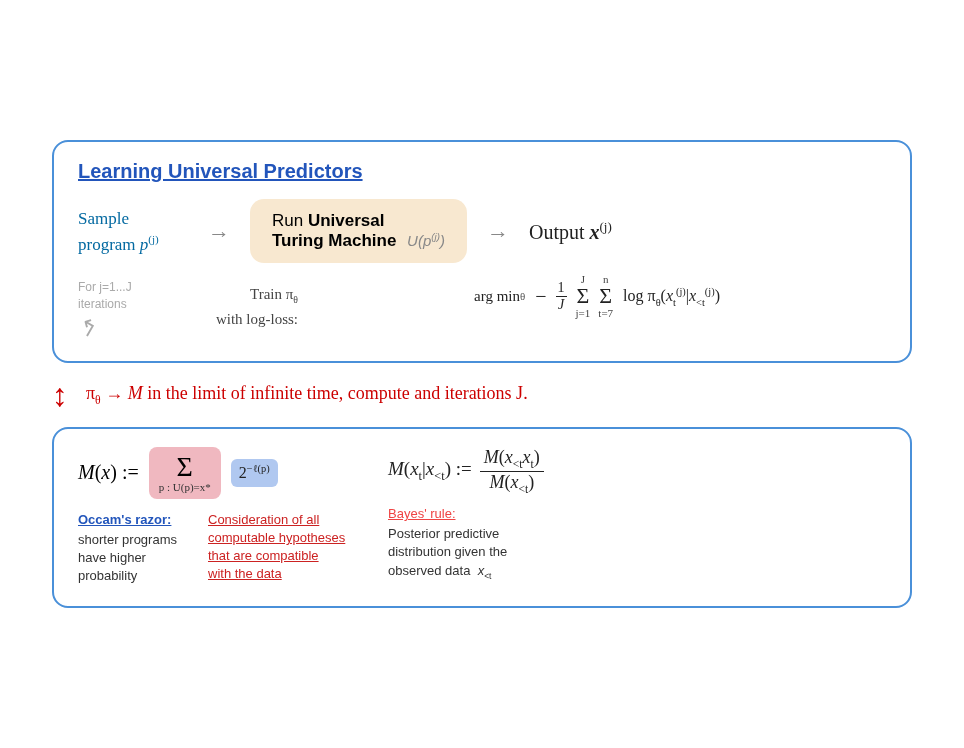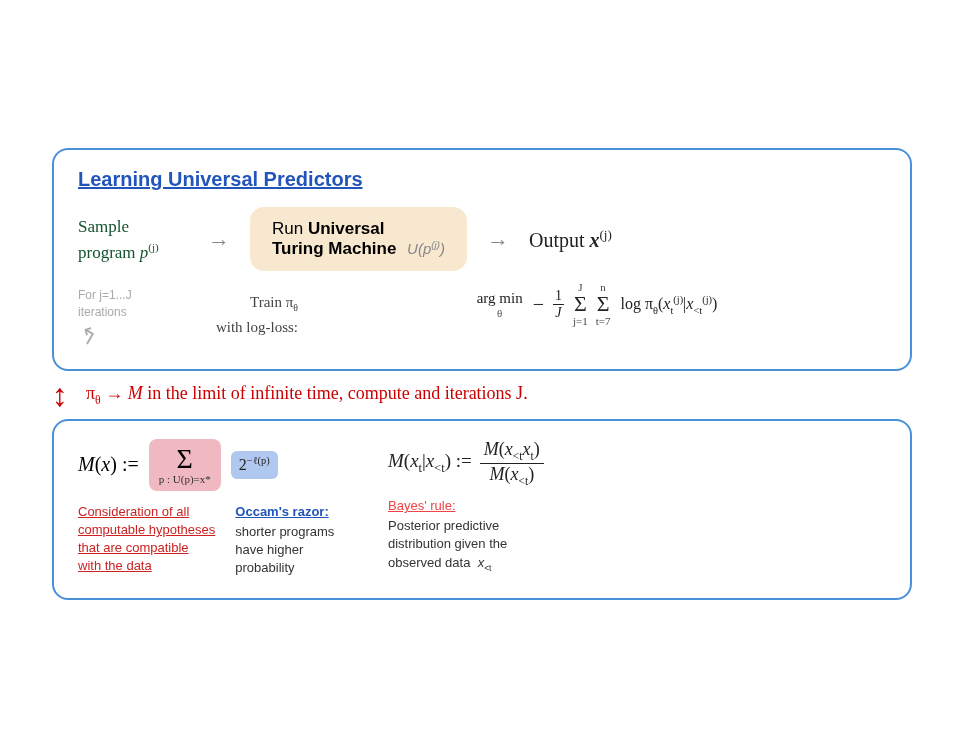--- a/index.html
+++ b/index.html
@@ -9,21 +9,21 @@
       height: 748px;
       display: flex;
       align-items: center;
       justify-content: center;
       font-family: 'Georgia', 'Times New Roman', serif;
     }
     .main-container {
       width: 860px;
       display: flex;
       flex-direction: column;
-      gap: 0px;
+      gap: 8px;
     }
 
     
     .top-box {
       border: 2.5px solid #4a90d9;
       border-radius: 16px;
       padding: 18px 24px 20px 24px;
       background: #fff;
       position: relative;
     }
@@ -37,21 +37,21 @@
     }
 
     .flow-row {
       display: flex;
       align-items: center;
       gap: 18px;
       margin-bottom: 10px;
     }
     .sample-text {
       font-size: 17px;
-      color: #14532d;
+      color: #0369a1;
       font-family: Georgia, serif;
       line-height: 1.5;
       min-width: 110px;
     }
     .arrow-right {
       font-size: 22px;
       color: #888;
       margin: 0 2px;
     }
     .utm-box {
@@ -106,21 +106,21 @@
       color: #222;
     }
     .formula-img {
       display: inline-flex;
       align-items: center;
       gap: 4px;
       font-size: 16px;
     }
     .argmin-block {
       display: inline-flex;
-      flex-direction: column;
+      flex-direction: row;
       align-items: center;
       margin-right: 4px;
     }
     .argmin-top { font-size: 15px; }
     .argmin-sub { font-size: 11px; color: #555; }
     .sum-block {
       display: inline-flex;
       flex-direction: column;
       align-items: center;
       font-size: 13px;
@@ -370,26 +370,26 @@
         <div class="sol-formula-row">
           <span><em>M</em>(<em>x</em>) :=</span>
           <span class="sol-sum-block">
             <span class="sol-sum-sigma">Σ</span>
             <span class="sol-sum-sub">p : U(p)=x*</span>
           </span>
           <span class="sol-exp">2<sup>−ℓ(p)</sup></span>
         </div>
 
         <div class="description-row">
-          <div class="desc-block">
-            <div class="desc-red">Consideration of all<br>computable hypotheses<br>that are compatible<br>with the data</div>
-          </div>
           <div class="desc-block" style="min-width:110px;">
             <div class="desc-blue">Occam's razor:</div>
             <div class="desc-body">shorter programs<br>have higher<br>probability</div>
+          </div>
+          <div class="desc-block">
+            <div class="desc-red">Consideration of all<br>computable hypotheses<br>that are compatible<br>with the data</div>
           </div>
         </div>
       </div>
 
       <div class="sol-right">
 
         <div class="sol-right-formula">
           <span><em>M</em>(<em>x</em><sub>t</sub>|<em>x</em><sub>&lt;t</sub>) :=</span>
           <span class="right-frac">
             <span class="right-frac-num"><em>M</em>(<em>x</em><sub>&lt;t</sub><em>x</em><sub>t</sub>)</span>

